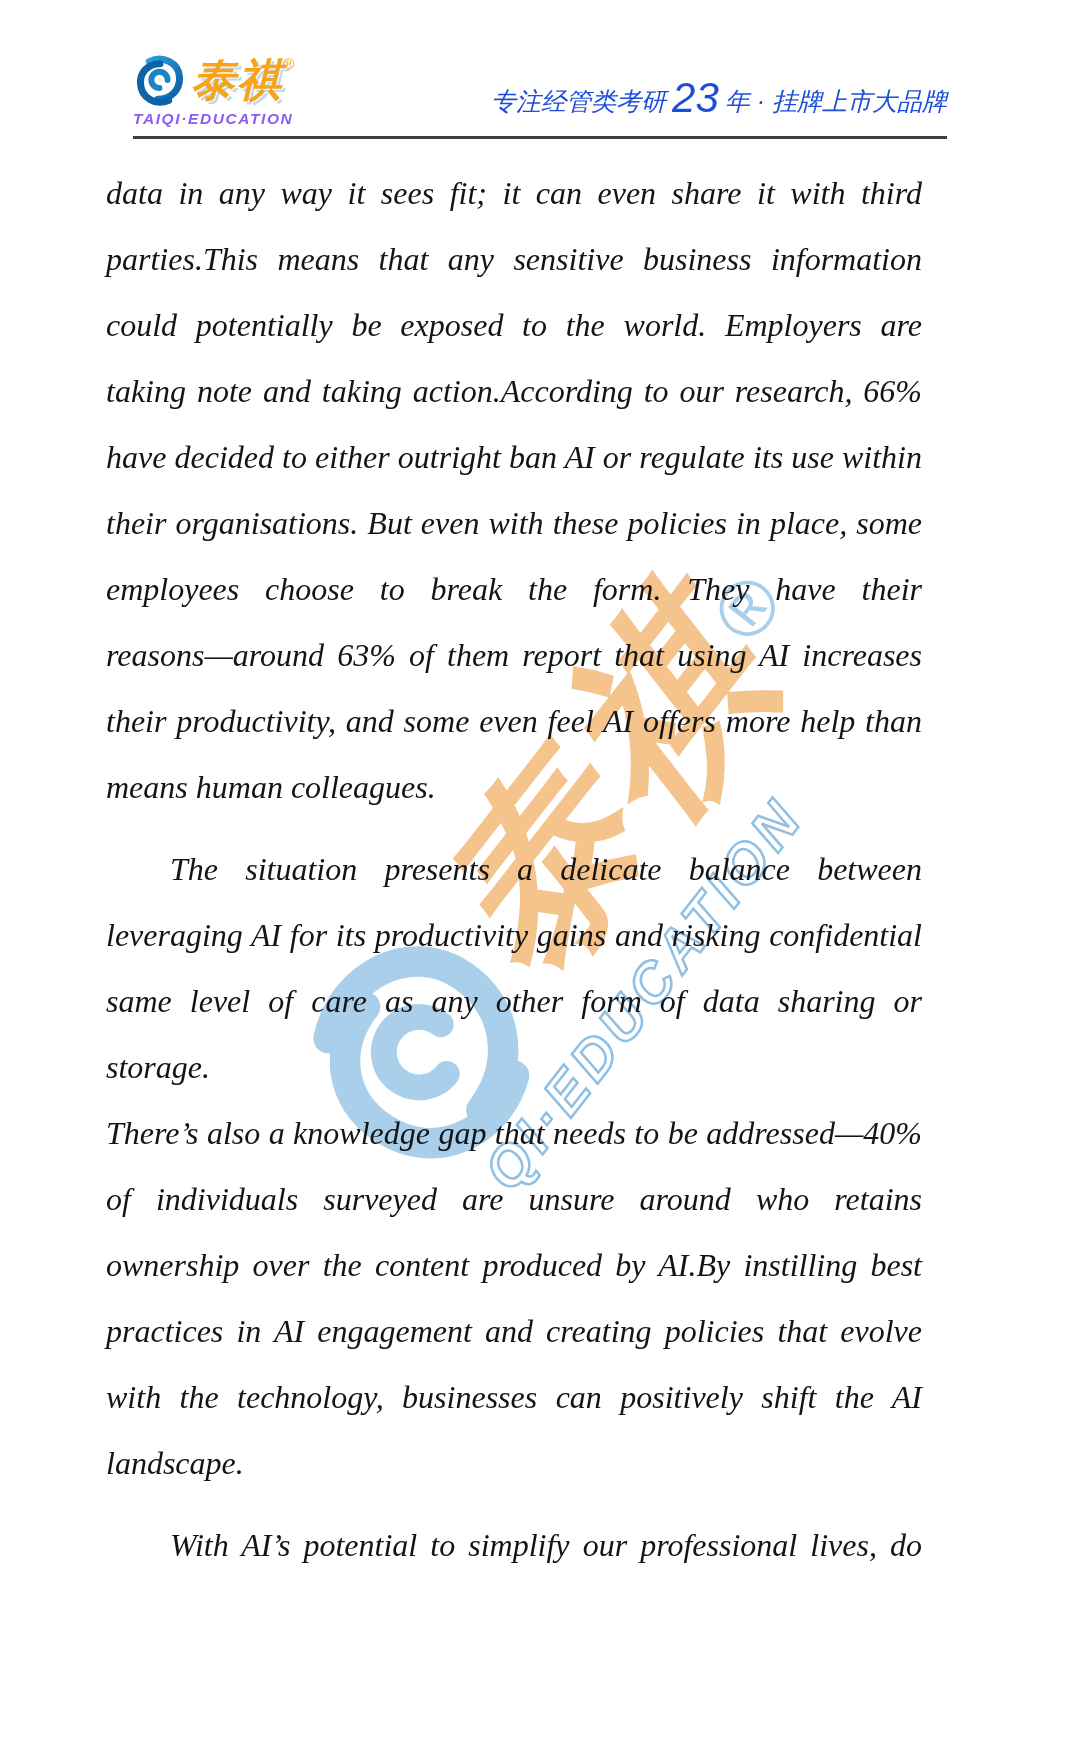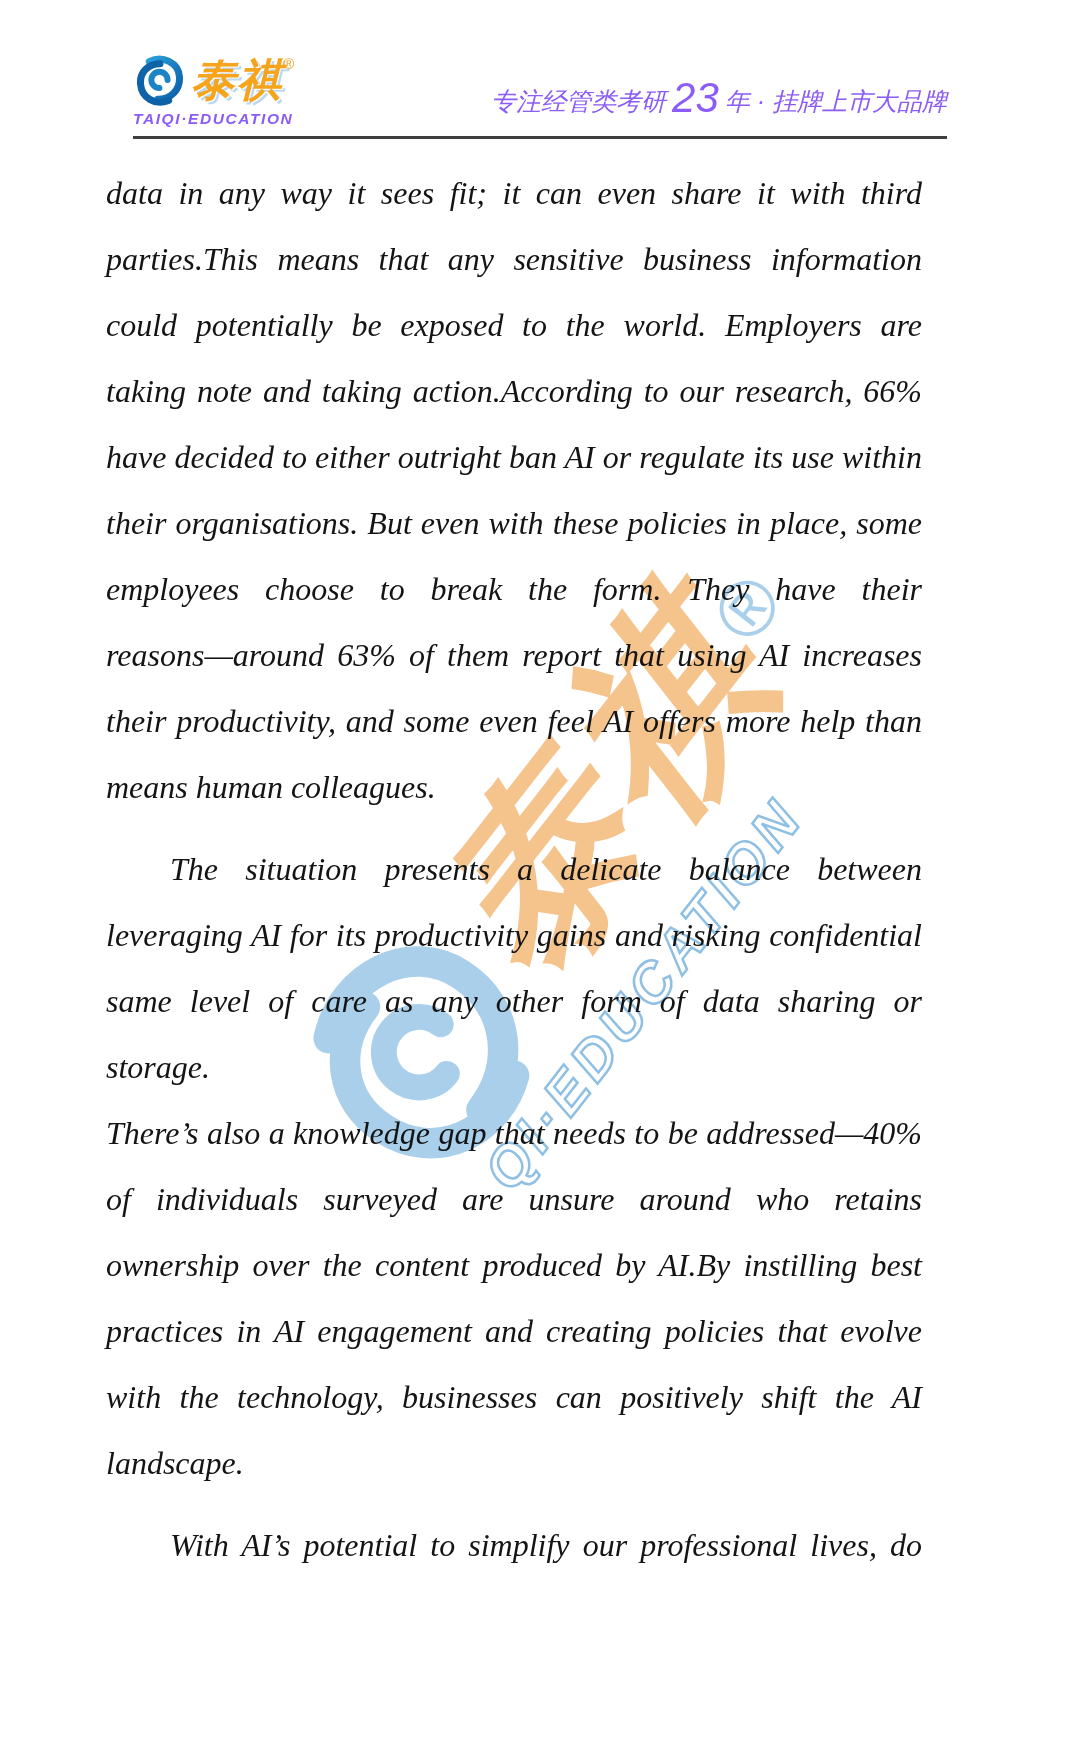--- a/index.html
+++ b/index.html
@@ -46,21 +46,21 @@
     font-family: "Liberation Sans", sans-serif;
     font-size: 15.5px;
     font-weight: bold;
     color: #8b5cf6;
     letter-spacing: 1.6px;
     margin-top: 3px;
     white-space: nowrap;
   }
   .tagline {
     font-family: "Liberation Sans", sans-serif;
-    color: #8b5cf6;
+    color: #1d4ed8;
     font-size: 25px;
     font-weight: 500;
     white-space: nowrap;
     padding-bottom: 4px;
   }
   .tagline .years {
     font-size: 42px;
     font-weight: 400;
     margin: 0 6px;
     vertical-align: -2px;

